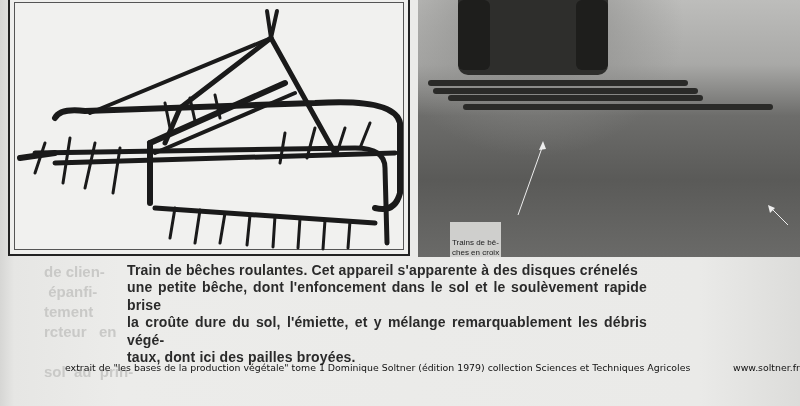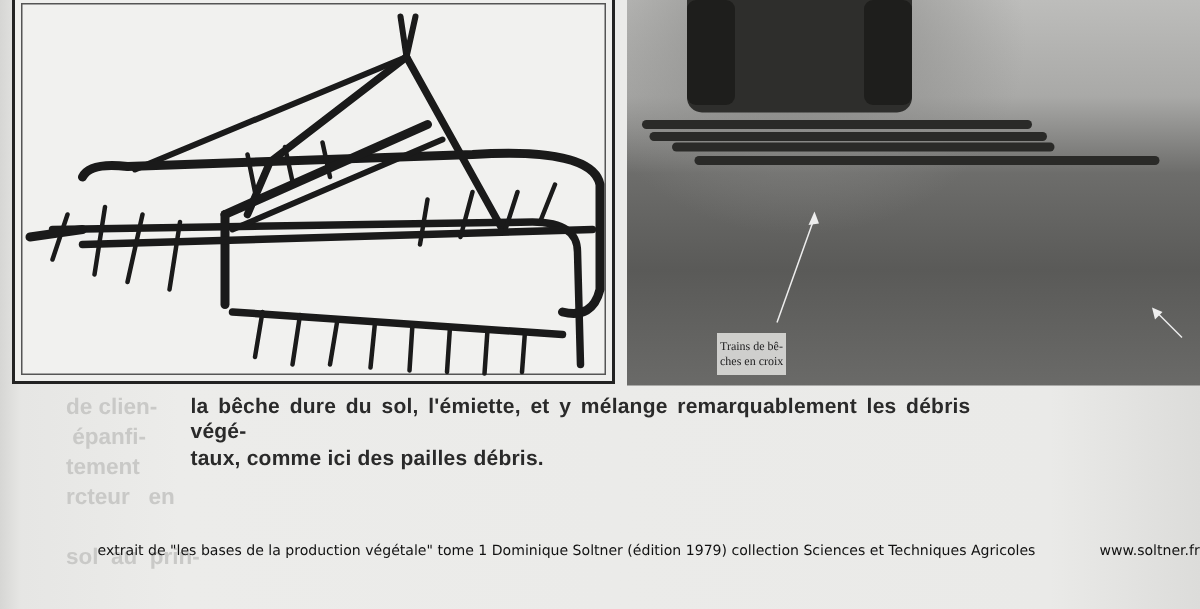--- a/index.html
+++ b/index.html
@@ -33,22 +33,22 @@
     overflow:hidden;
   }
   .tractor {
     position:absolute; left:40px; top:0; width:150px; height:75px;
     background:#2e2e2c; border-radius:0 0 10px 10px;
   }
   .tire { position:absolute; top:0; width:32px; height:70px; background:#1e1e1c; border-radius:6px; }
   .rail { position:absolute; height:6px; background:#2a2a28; border-radius:3px; }
   .label-box {
     position:absolute; background:rgba(230,230,228,0.82); color:#222;
-    font-family:Liberation Serif, serif; font-size:8px; line-height:10px;
-    padding:4px 2px; white-space:pre;margin-left:28px;
+    font-family:Liberation Sans, sans-serif; font-size:8px; line-height:10px;
+    padding:16px 2px; white-space:pre;
   }
   .caption {
     position:absolute; left:127px; top:262px; width:520px;
     font-family:"Liberation Sans", sans-serif; font-weight:bold; color:#2a2a2a;
     font-size:14px; line-height:17.4px; text-align:justify; letter-spacing:0.15px;
   }
   .caption p { margin:0; }
   .credit-row {
     position:absolute; left:65px; top:362px; width:735px; height:14px;
     font-family:"DejaVu Sans", sans-serif; font-size:9.4px; color:#111; white-space:nowrap;
@@ -111,20 +111,22 @@
     <line x1="100" y1="215" x2="125" y2="145" stroke="#eee" stroke-width="1"></line>
     <polygon points="125,141 121,150 128,149" fill="#eee"></polygon>
     <line x1="370" y1="225" x2="352" y2="207" stroke="#eee" stroke-width="1"></line>
     <polygon points="350,205 352,213 357,208" fill="#eee"></polygon>
   </svg>
   <div class="label-box" style="left:32px;top:222px;">Trains de bê-
 ches en croix</div>
 </div>
 
 <div class="caption">
-  <p>la bêche dure du sol, l'émiette, et y mélange remarquablement les débris végé-</p>
-  <p style="text-align:left;">taux, comme ici des pailles débris.</p>
+  <p>Train de bêches roulantes. Cet appareil s'apparente à des disques crénelés</p>
+  <p>une petite bêche, dont l'enfoncement dans le sol et le soulèvement rapide brise</p>
+  <p>la croûte dure du sol, l'émiette, et y mélange remarquablement les débris végé-</p>
+  <p style="text-align:left;">taux, dont ici des pailles broyées.</p>
 </div>
 
 <div class="credit-row">
   <span style="left:0;">extrait de "les bases de la production végétale" tome 1 Dominique Soltner (édition 1979) collection Sciences et Techniques Agricoles</span>
   <span style="left:668px;">www.soltner.fr</span>
 </div>
 
 </body></html>

